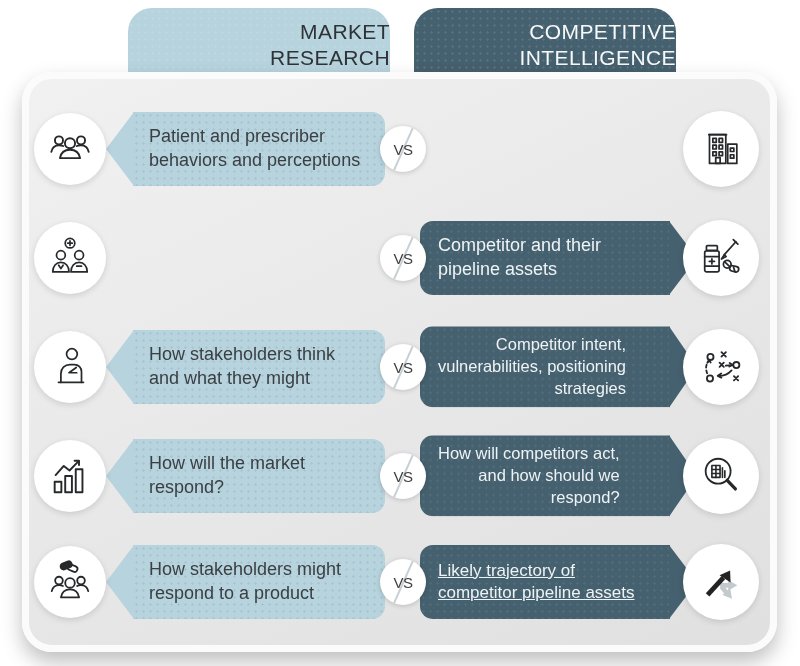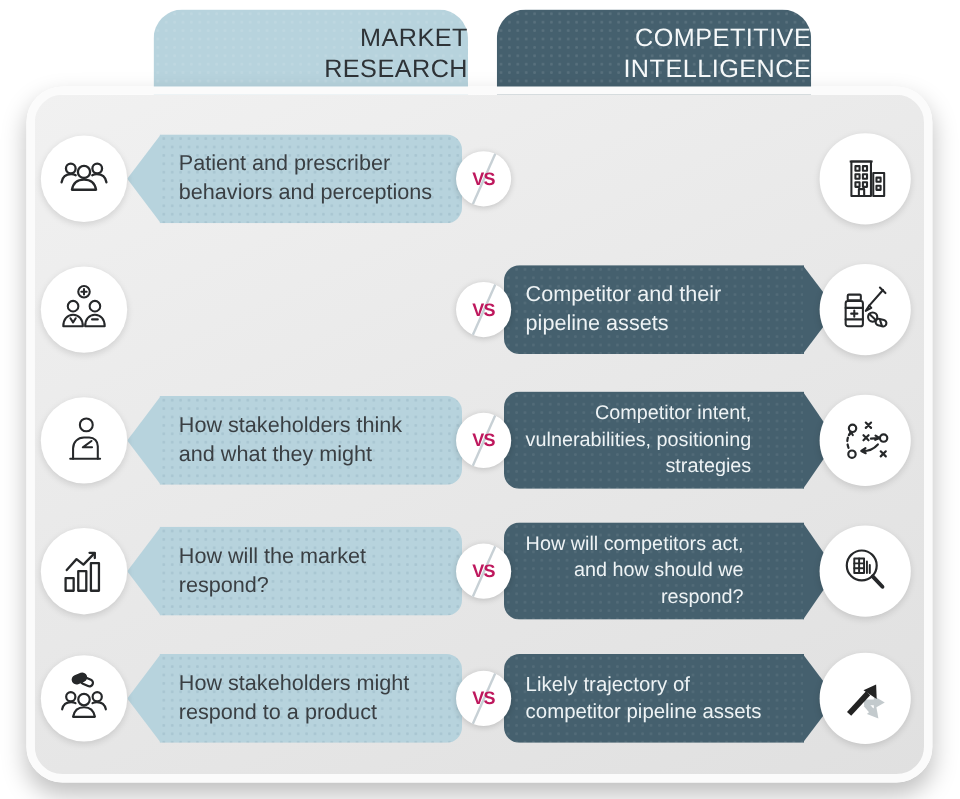--- a/index.html
+++ b/index.html
@@ -55,33 +55,33 @@
     left:391px;width:250px;border-radius:13px 0 0 13px;
     background-color:#45606e;color:#eef3f5;padding:8px 8px 8px 18px;font-size:18px;
     background-image:radial-gradient(rgba(255,255,255,.07) 1px,transparent 1.3px);
     background-size:7px 7px;
   }
   .banner-dark::after{
     content:"";position:absolute;right:-27px;top:0;bottom:0;width:28px;
     background-color:#45606e;clip-path:polygon(0 0,100% 50%,0 100%);
   }
   .fs-small .txt{font-size:16.5px;text-align:right;}
-  .fs-mid .txt{font-size:17px;}
+  .fs-mid .txt{font-size:17px;text-decoration:underline;}
   
   .vs{
     left:351px;width:46px;height:46px;background:#fff;border-radius:50%;z-index:3;
     display:flex;align-items:center;justify-content:center;
     box-shadow:0 1px 5px rgba(0,0,0,.18);overflow:hidden;
   }
   .vs .slash{
     position:absolute;left:22px;top:-2px;width:2px;height:52px;background:#c7d0d5;
     transform:rotate(24deg);
   }
   .vs .vs-txt{
-    position:relative;font-weight:700;font-size:15px;color:#be185d;letter-spacing:-.5px;
+    position:relative;font-weight:400;font-size:15px;color:#404040;letter-spacing:-.5px;
   }
   svg{display:block;}
 </style>
 </head>
 <body>
 
 <div class="tab tab-light">MARKET
 RESEARCH</div>
 <div class="tab tab-dark">COMPETITIVE
 INTELLIGENCE</div>

